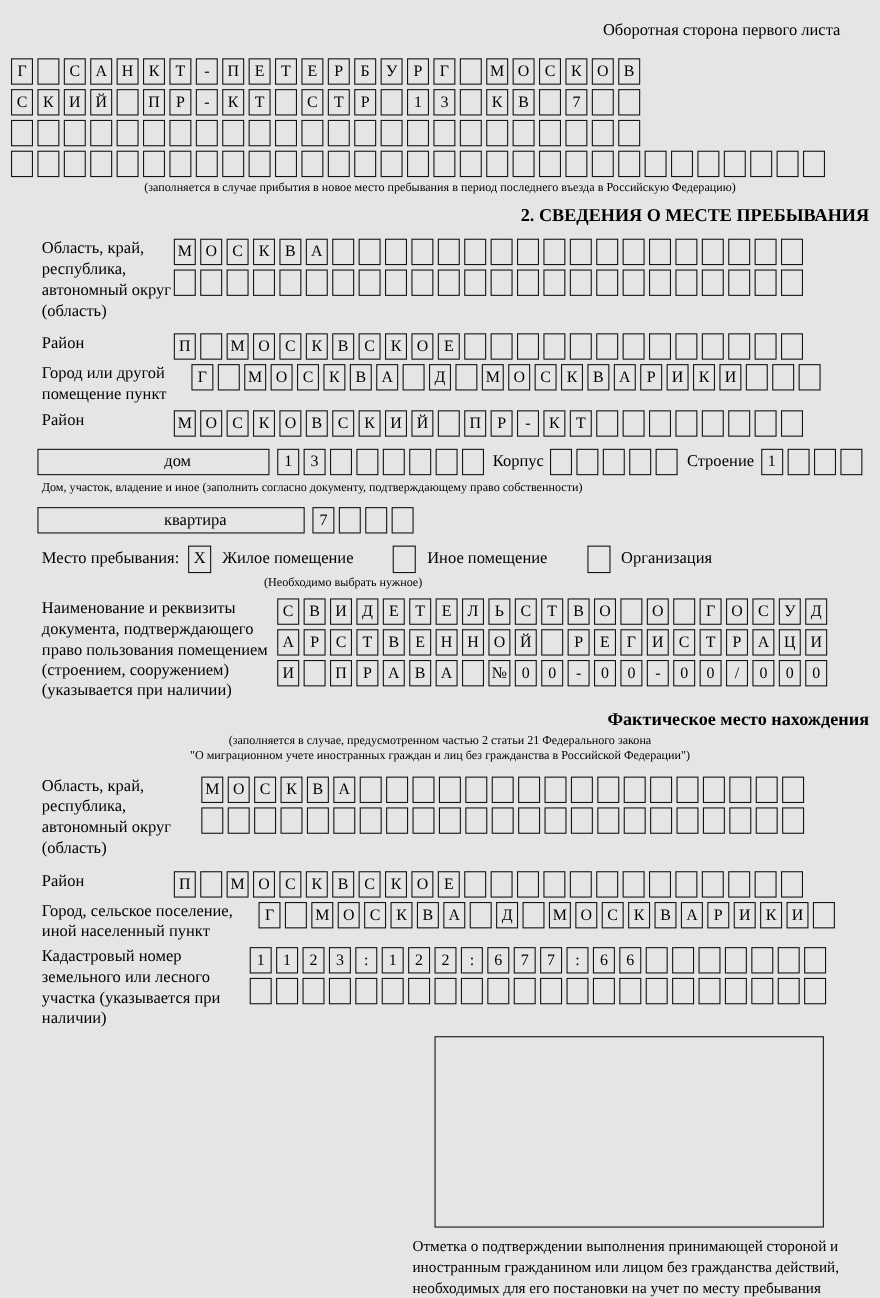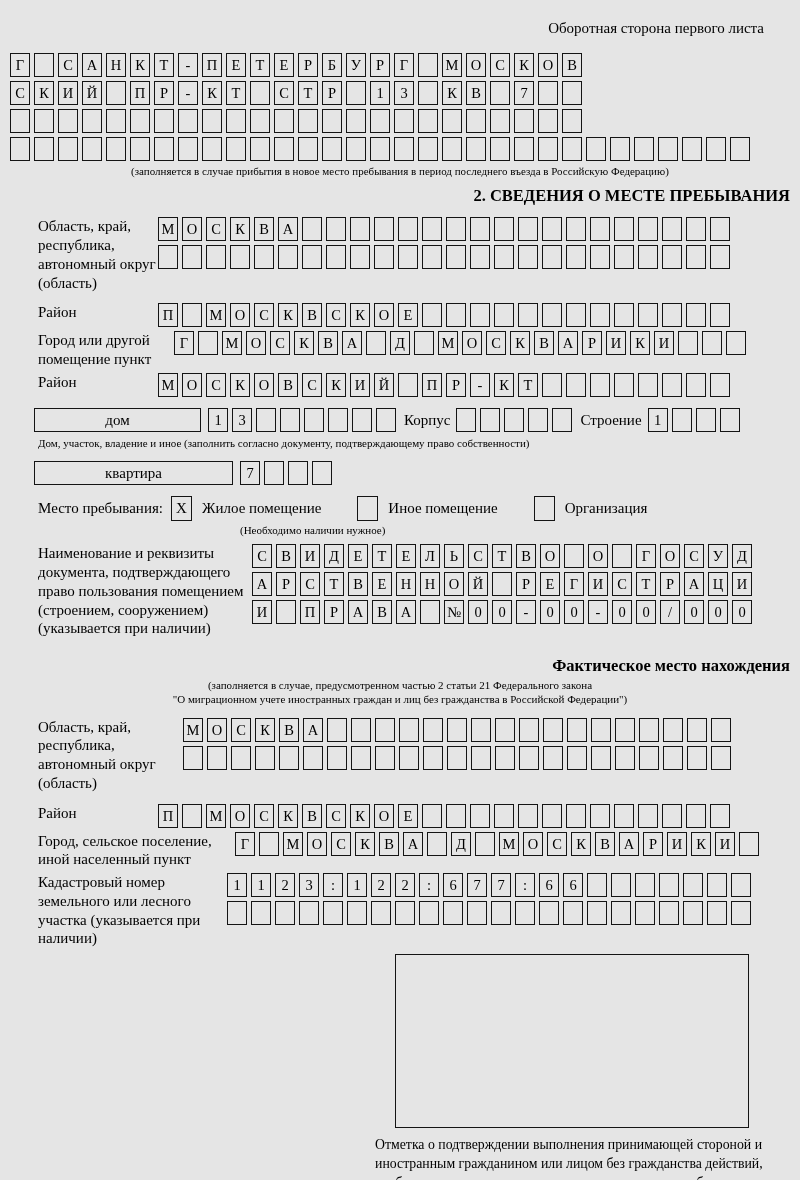--- a/index.html
+++ b/index.html
@@ -18,21 +18,21 @@
   .flabel{font-size:15px;line-height:1.25;flex:0 0 auto;}
   .grid{display:flex;flex-direction:column;gap:4px;}
   .cellrow{display:flex;gap:4px;flex:0 0 auto;}
   .cell{
     width:18px;height:22px;border:1.6px solid #141414;flex:0 0 auto;
     text-align:center;font-size:14.5px;line-height:22px;
     font-family:"Liberation Serif", serif;
   }
   .labelbox{
     border:1.6px solid #141414;height:22px;line-height:22px;
-    text-align:center;font-size:15px;flex:0 0 auto;
+    text-align:center;font-size:15px;flex:0 0 auto;padding-left:44px;
   }
   .inline-label{font-size:15px;line-height:25px;flex:0 0 auto;}
   .chk{
     width:19px;height:23px;border:1.6px solid #141414;flex:0 0 auto;
     text-align:center;font-size:15px;line-height:23px;margin-left:8px;
   }
   .optlabel{font-size:15px;margin-left:10px;margin-right:28px;flex:0 0 auto;}
   .stampbox{width:352px;height:172px;border:1.8px solid #141414;margin:6px 0 0 385px;}
   .caption{width:400px;margin:7px 0 0 365px;text-align:left;font-size:13.8px;line-height:1.38;}
 </style>
@@ -352,21 +352,21 @@
 
   <div class="frow vcenter" style="margin-left:28px">
     <div class="flabel">Место пребывания:</div>
     <div class="chk">X</div>
     <div class="optlabel">Жилое помещение</div>
     <div class="chk"></div>
     <div class="optlabel">Иное помещение</div>
     <div class="chk"></div>
     <div class="optlabel">Организация</div>
   </div>
-  <div class="note" style="margin:2px 0 0 230px">(Необходимо наличии нужное)</div>
+  <div class="note" style="margin:2px 0 0 230px">(Необходимо выбрать нужное)</div>
 
   <div class="frow" style="margin-top:7px">
     <div class="flabel" style="margin-left:28px;width:214px">Наименование и реквизиты документа, подтверждающего право пользования помещением (строением, сооружением) (указывается при наличии)</div>
     <div class="grid">
       <div class="cellrow">
           <div class="cell">С</div>
           <div class="cell">В</div>
           <div class="cell">И</div>
           <div class="cell">Д</div>
           <div class="cell">Е</div>
@@ -429,21 +429,21 @@
           <div class="cell">0</div>
           <div class="cell">0</div>
           <div class="cell">/</div>
           <div class="cell">0</div>
           <div class="cell">0</div>
           <div class="cell">0</div>
         </div>
     </div>
   </div>
 
-  <div class="title" style="margin-top:18px">Фактическое место нахождения</div>
+  <div class="title" style="margin-top:6px">Фактическое место нахождения</div>
   <div class="note center">(заполняется в случае, предусмотренном частью 2 статьи 21 Федерального закона</div>
   <div class="note center">"О миграционном учете иностранных граждан и лиц без гражданства в Российской Федерации")</div>
 
   <div class="frow">
     <div class="flabel" style="margin-left:28px;width:145px">Область, край, республика, автономный округ (область)</div>
     <div class="grid">
       <div class="cellrow">
           <div class="cell">М</div>
           <div class="cell">О</div>
           <div class="cell">С</div>

